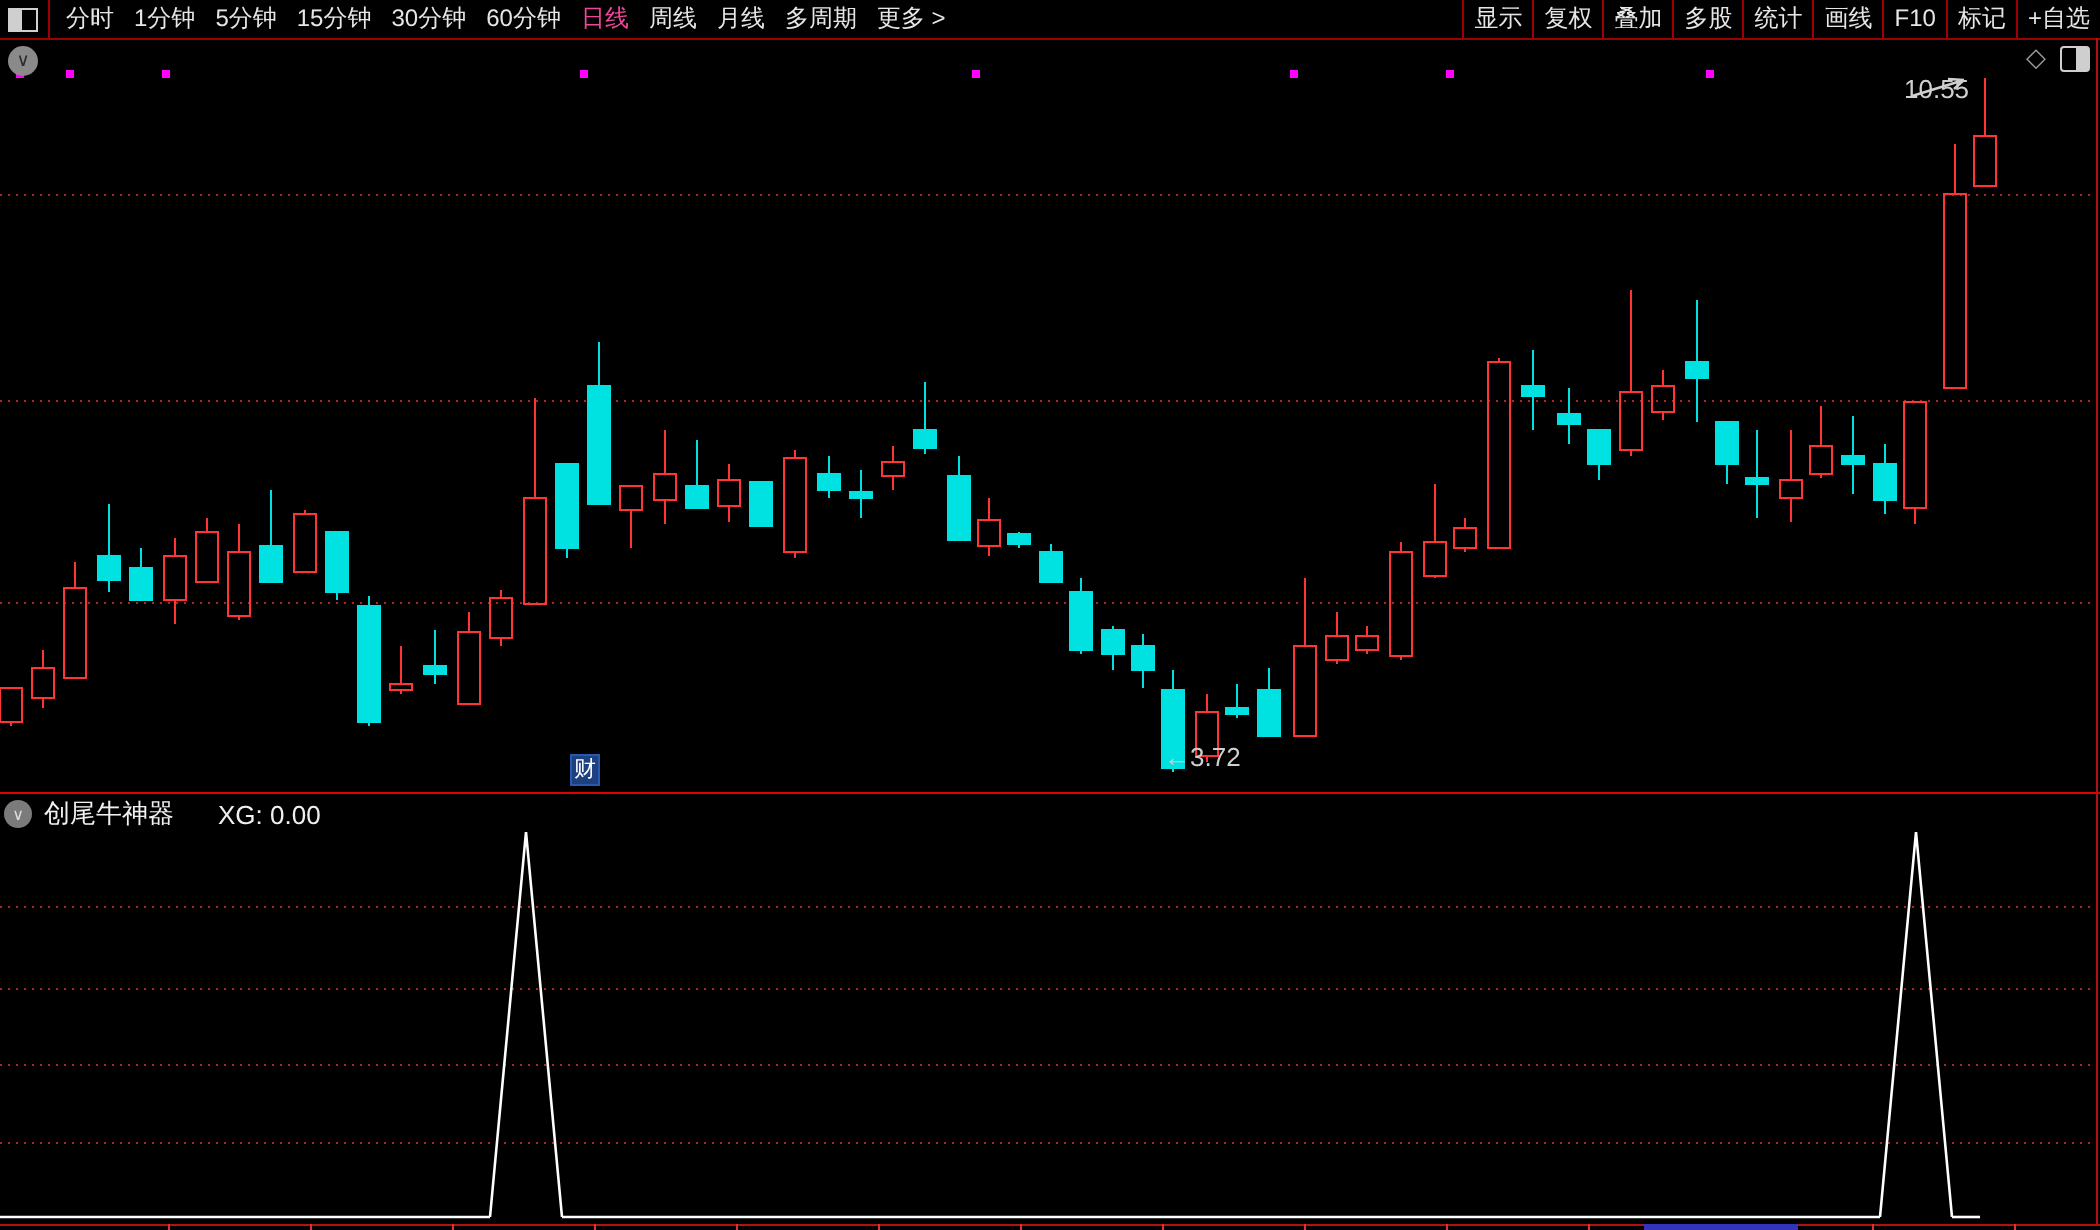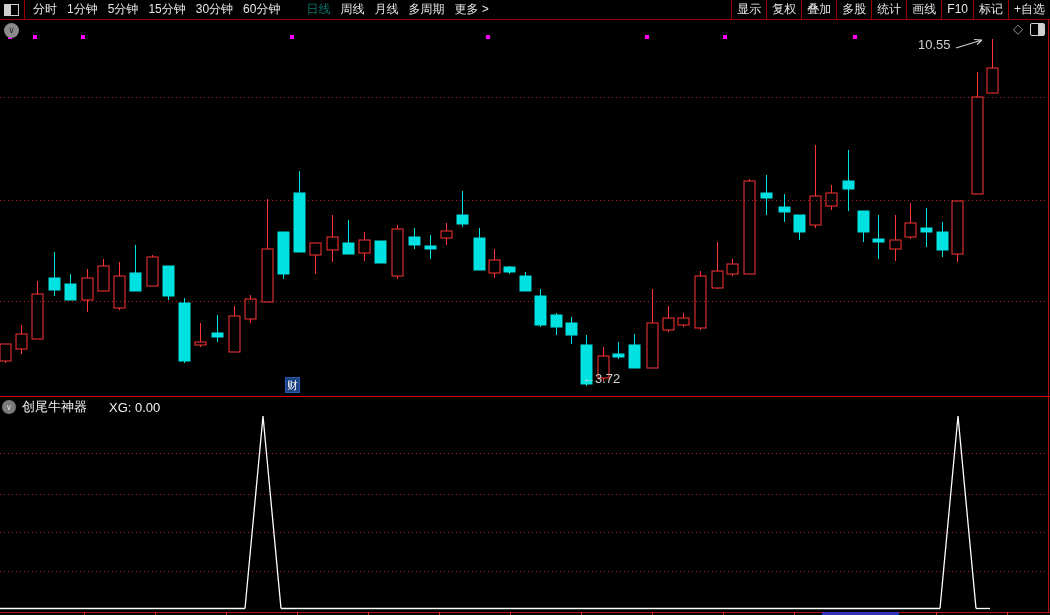--- a/index.html
+++ b/index.html
@@ -6,37 +6,37 @@
   .app{position:relative;width:1050px;height:615px;background:#000;overflow:hidden;
        font-family:"Liberation Sans","DejaVu Sans",sans-serif;}
   
   .toolbar{position:absolute;left:0;top:0;width:1050px;height:19px;display:flex;align-items:center;
            border-bottom:1px solid #9c0000;background:#000;white-space:nowrap;overflow:hidden;}
   .pane-icon{display:inline-block;width:13px;height:10px;margin:0 5px 0 4px;border:1px solid #cfcfcf;
              background:linear-gradient(to right,#cfcfcf 0 45%,transparent 45%);flex:0 0 auto;}
   .vdiv{width:1px;height:19px;background:#9c0000;flex:0 0 auto;}
   .tb-left{display:flex;align-items:center;gap:10px;padding-left:8px;height:19px;}
   .tb-left .titem{color:#e6e6e6;font-size:12px;line-height:19px;cursor:default;}
-  .tb-left .titem.active{color:#0f766e;margin-left:16px;}
+  .tb-left .titem.active{color:#ec4899;}
   .tb-right{display:flex;align-items:center;margin-left:auto;height:19px;justify-content:center;}
   .tb-right .titem{color:#e6e6e6;font-size:12px;line-height:19px;padding:0 5px;border-left:1px solid #9c0000;
                    height:19px;flex:0 0 auto;}
   
   .title-row{position:absolute;left:4px;top:21px;height:18px;display:flex;align-items:center;gap:6px;z-index:3;}
   .stock-title{color:#e8e8e8;font-size:13px;}
   .circle-icon{display:inline-flex;align-items:center;justify-content:center;width:15px;height:15px;
                border-radius:50%;background:#8a8a8a;color:#2b2b2b;font-size:9px;line-height:15px;}
   .title-icons{position:absolute;right:5px;top:22px;display:flex;align-items:center;gap:7px;z-index:3;}
   .diamond-glyph{color:#9a9a9a;font-size:13px;line-height:14px;}
   .win-split-icon{display:inline-block;width:13px;height:11px;border:1px solid #cfcfcf;border-radius:2px;
                   background:linear-gradient(to left,#cfcfcf 0 45%,transparent 45%);}
   
   svg.chart{position:absolute;left:0;top:0;z-index:1;}
   
-  .high-label{position:absolute;left:918px;top:37px;color:#cfcfcf;font-size:13px;z-index:2;}
+  .high-label{position:absolute;left:952px;top:37px;color:#cfcfcf;font-size:13px;z-index:2;}
   .low-label{position:absolute;left:582px;top:371px;color:#cfcfcf;font-size:13px;z-index:2;}
   .fin-badge{position:absolute;left:285px;top:377px;width:15px;height:16px;background:#1c4080;
              border:1px solid #2a57b0;box-sizing:border-box;color:#fff;font-size:11px;line-height:14px;
              text-align:center;z-index:2;}
   
   .ind-header{position:absolute;left:2px;top:399px;height:16px;display:flex;align-items:center;gap:6px;z-index:3;}
   .ind-header .circle-icon{width:14px;height:14px;background:#7b7b7b;color:#ddd;font-size:8px;}
   .ind-name{color:#f0f0f0;font-size:13px;}
   .ind-value{color:#f0f0f0;font-size:13px;margin-left:16px;}
 </style>

